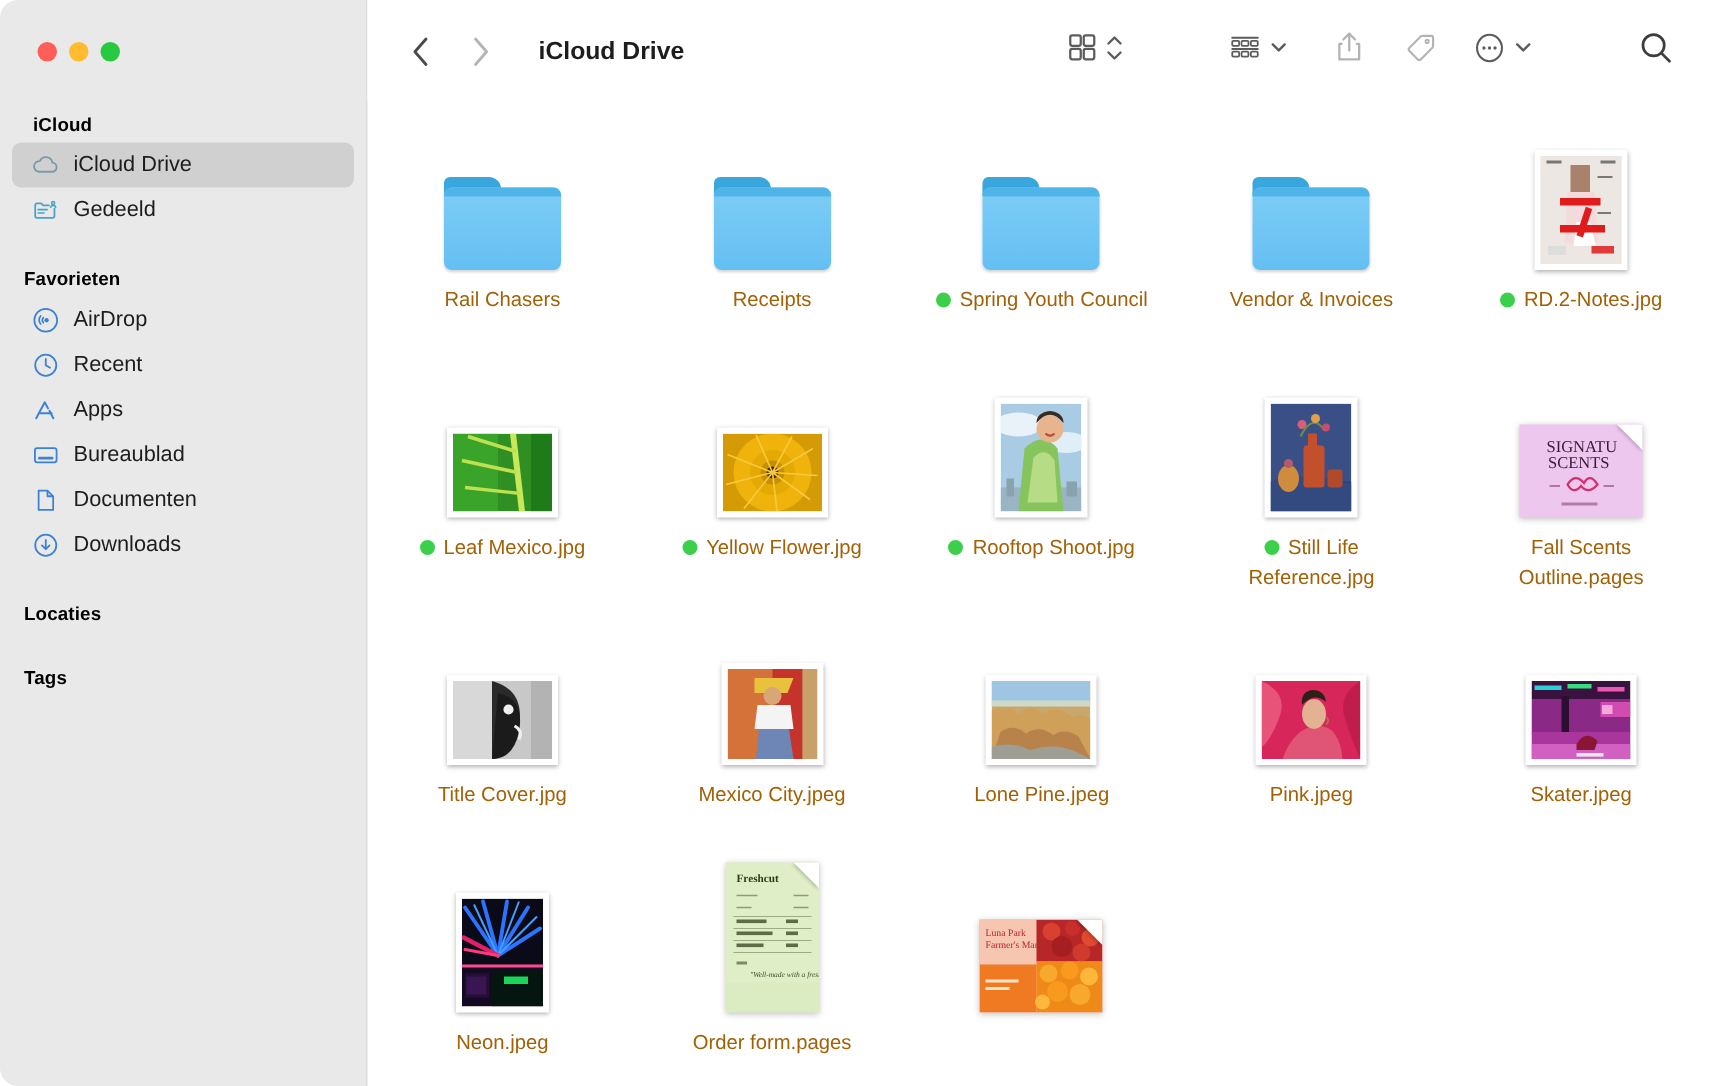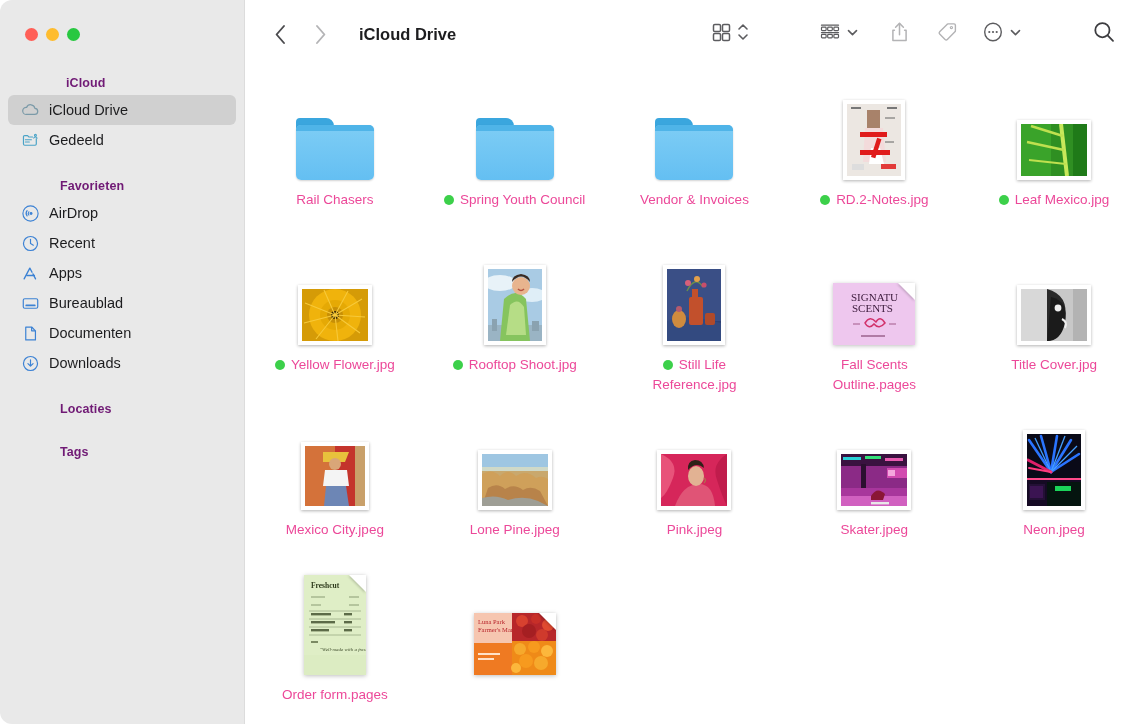--- a/index.html
+++ b/index.html
@@ -35,25 +35,24 @@
     padding-left: 25px;
     gap: 8px;
   }
   .light { width: 13px; height: 13px; border-radius: 50%; }
   .light.red { background: #ff5f57; }
   .light.yellow { background: #febc2e; }
   .light.green { background: #28c840; }
 
   .sb-section {
     font-size: 12.5px;
-    color: #701a75;
+    color: #000000;
     font-weight: 700;
     padding: 0 0 5px 22px;
     letter-spacing: 0.1px;
-    margin-left: 44px;
   }
   .sb-section.first { padding-top: 8px; }
   .sb-section.spaced { padding-top: 24px; padding-left: 16px; }
 
   .sb-item {
     height: 30px;
     margin: 0 8px;
     border-radius: 6px;
     display: flex;
     align-items: center;
@@ -145,21 +144,21 @@
   .thumb-wrap {
     height: 96px;
     display: flex;
     align-items: flex-end;
     justify-content: center;
   }
   .label {
     margin-top: 10px;
     font-size: 13.5px;
     line-height: 20px;
-    color: #ec4899;
+    color: #a16207;
     text-align: center;
     max-width: 148px;
     word-wrap: break-word;
     position: relative;
   }
   .label .dot {
     display: inline-block;
     width: 10px; height: 10px;
     border-radius: 50%;
     background: #3cd04a;
@@ -423,20 +422,29 @@
       <div class="cell">
         <div class="thumb-wrap">
           <div class="folder">
               <div class="tab"></div>
               <div class="body"></div>
             </div>
         </div>
         <div class="label">Rail Chasers</div>
       </div>
 
+      <div class="cell">
+        <div class="thumb-wrap">
+          <div class="folder">
+              <div class="tab"></div>
+              <div class="body"></div>
+            </div>
+        </div>
+        <div class="label">Receipts</div>
+      </div>
 
       <div class="cell">
         <div class="thumb-wrap">
           <div class="folder">
               <div class="tab"></div>
               <div class="body"></div>
             </div>
         </div>
         <div class="label"><span class="dot"></span><span>Spring Youth Council</span></div>
       </div>

